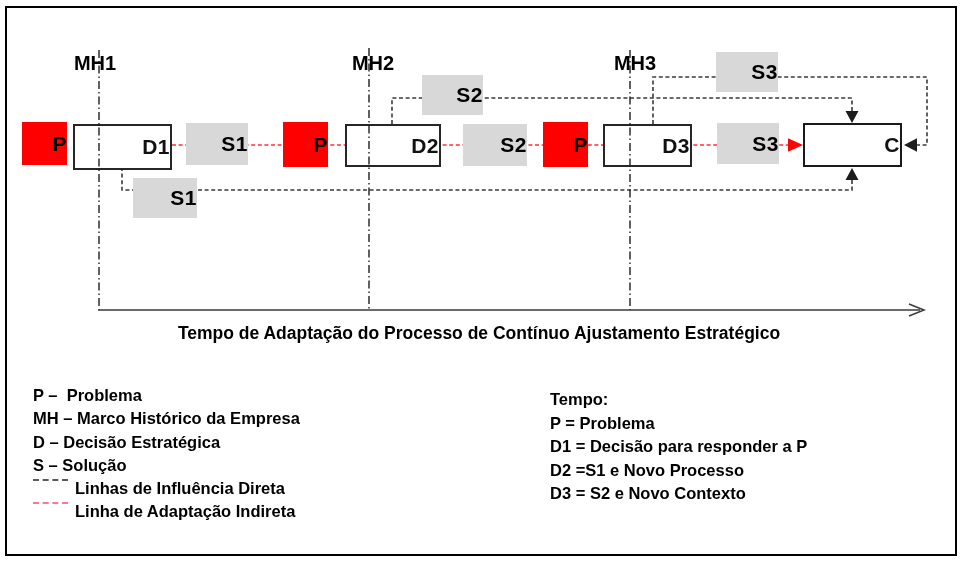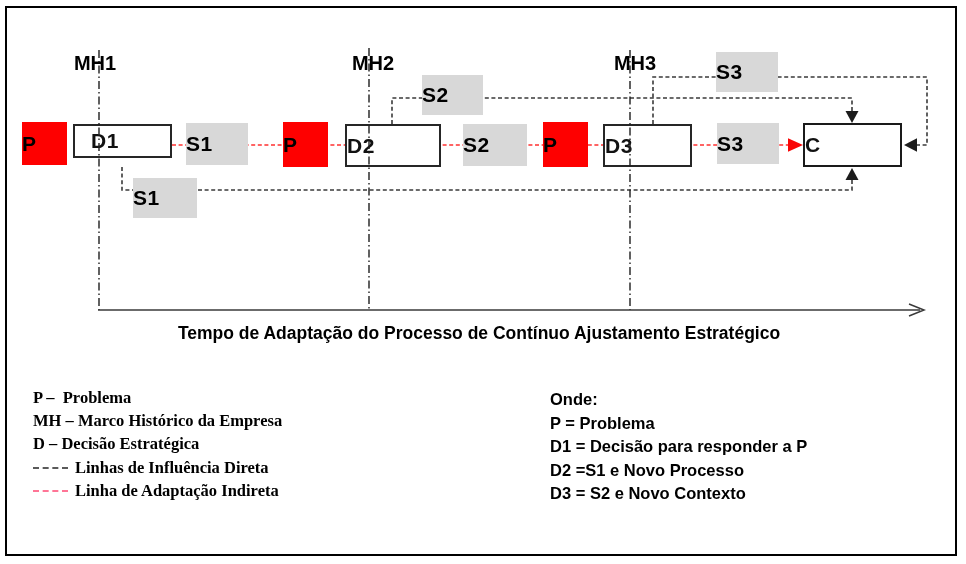--- a/index.html
+++ b/index.html
@@ -7,39 +7,39 @@
     width:966px;height:564px;position:relative;background:#ffffff;
     font-family:"Liberation Sans",sans-serif;color:#111;overflow:hidden;
   }
   .frame{
     position:absolute;left:5px;top:6px;width:948px;height:546px;
     border:2px solid #000;background:#fff;z-index:0;
   }
   svg.layer{position:absolute;left:0;top:0;z-index:1;}
   svg.layer.top{z-index:3;}
   .node{
-    position:absolute;z-index:2;display:flex;align-items:center;justify-content:flex-start;
+    position:absolute;z-index:2;display:flex;align-items:center;justify-content:flex-end;
     font-weight:bold;font-size:21px;box-sizing:border-box;letter-spacing:0.5px;
   }
   .dbox{background:#ffffff;border:2px solid #262626;}
   .pbox{background:#fe0000;color:#000;}
   .sbox{background:#d8d8d8;color:#000;}
   .cbox{background:#ffffff;border:2px solid #1a1a1a;}
   .mh-label{
     position:absolute;z-index:4;width:90px;text-align:center;top:24px;
     font-weight:bold;font-size:20px;color:#000;margin-top:28px;
   }
   .caption{
     position:absolute;left:5px;width:948px;top:323px;text-align:center;z-index:4;
     font-weight:bold;font-size:17.5px;color:#000;white-space:pre;
   }
   .legend{
     position:absolute;z-index:4;font-weight:bold;font-size:16.5px;color:#000;
   }
-  .legend-row{display:flex;align-items:center;height:23.3px;font-family:Liberation Serif, serif;}
+  .legend-row{display:flex;align-items:flex-start;height:23.3px;}
   .legend-label{white-space:pre;}
   .swatch{
     display:inline-block;width:35px;height:0;margin-right:7px;flex:0 0 35px;
   }
   .swatch.direct{border-top:2px dashed #5a5a5a;}
   .swatch.indirect{border-top:2px dashed #ff7596;}
   .defs-title{height:23.6px;}
   .defs-row{height:23.6px;}
 </style>
 </head>
@@ -58,21 +58,21 @@
   <path d="M392 124 V98 H852 V111" fill="none" stroke="#3a3a3a" stroke-width="1.6" stroke-dasharray="4 2.6"></path>
   <polygon points="852,123 845.5,111 858.5,111" fill="#1c1c1c"></polygon>
 
   <path d="M653 124 V77 H927 V145 H917" fill="none" stroke="#3a3a3a" stroke-width="1.6" stroke-dasharray="4 2.6"></path>
   <polygon points="904,145 917,138.2 917,151.8" fill="#1c1c1c"></polygon>
 </svg>
 
 <div class="node pbox" style="left:22px;top:122px;width:45px;height:43px;">
     <span>P</span>
   </div>
-<div class="node dbox" style="left:73px;top:124px;width:99px;height:34px;padding-left:16px;">
+<div class="node dbox" style="left:73px;top:124px;width:99px;height:46px;padding-left:16px;">
     <span>D1</span>
   </div>
 <div class="node sbox" style="left:186px;top:123px;width:62px;height:42px;">
     <span>S1</span>
   </div>
 <div class="node sbox" style="left:133px;top:178px;width:64px;height:40px;">
     <span>S1</span>
   </div>
 
 <div class="node pbox" style="left:283px;top:122px;width:45px;height:45px;">
@@ -123,28 +123,31 @@
   <div class="legend-row">
     <span class="legend-label">P –  Problema</span>
   </div>
   <div class="legend-row">
     <span class="legend-label">MH – Marco Histórico da Empresa</span>
   </div>
   <div class="legend-row">
     <span class="legend-label">D – Decisão Estratégica</span>
   </div>
   <div class="legend-row">
+    <span class="legend-label">S – Solução</span>
+  </div>
+  <div class="legend-row">
     <span class="swatch direct"></span>
     <span class="legend-label">Linhas de Influência Direta</span>
   </div>
   <div class="legend-row">
     <span class="swatch indirect"></span>
     <span class="legend-label">Linha de Adaptação Indireta</span>
   </div>
 </div>
 
 <div class="legend" style="left:550px;top:390px;">
-  <div class="defs-title">Onde:</div>
+  <div class="defs-title">Tempo:</div>
   <div class="defs-row">P = Problema</div>
   <div class="defs-row">D1 = Decisão para responder a P</div>
   <div class="defs-row">D2 =S1 e Novo Processo</div>
   <div class="defs-row">D3 = S2 e Novo Contexto</div>
 </div>
 
 </body></html>

